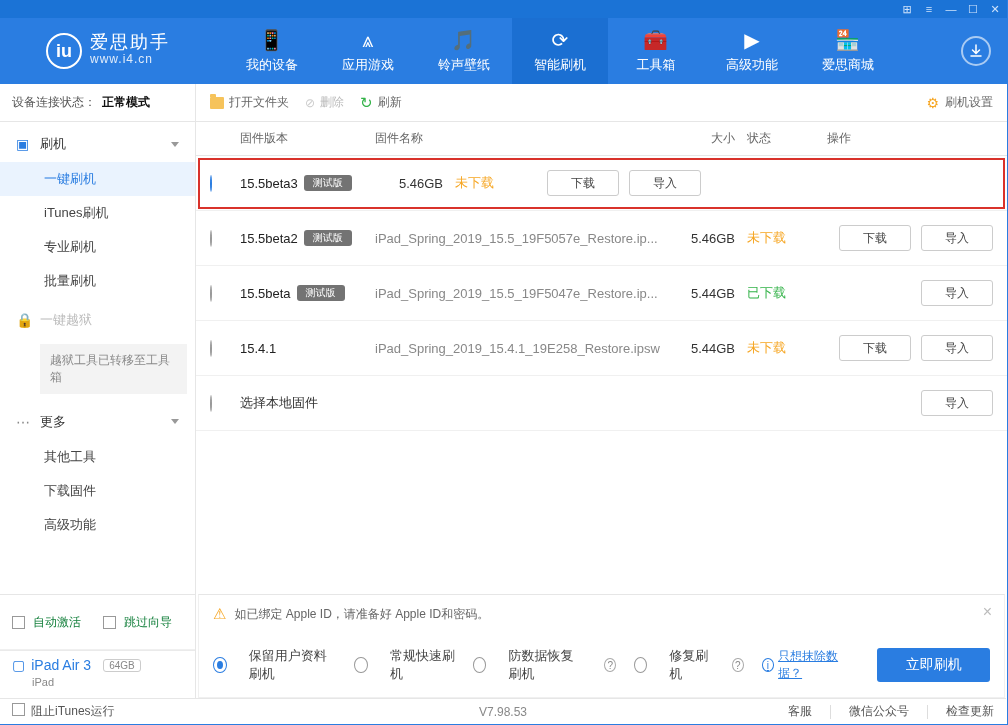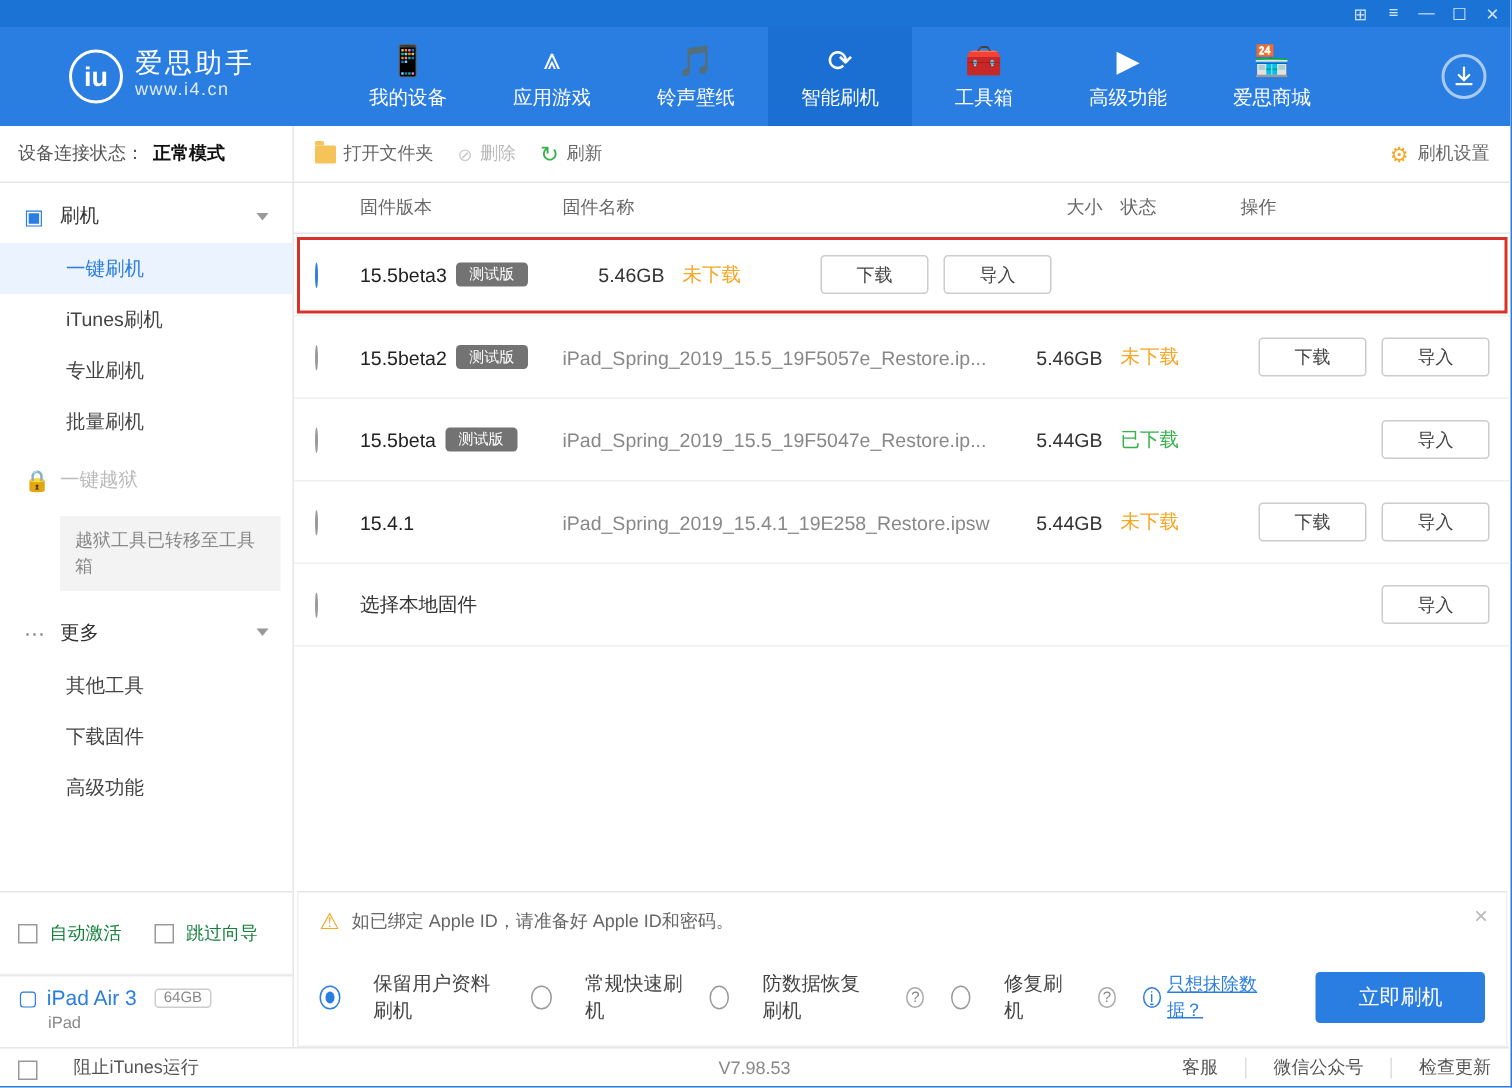--- a/index.html
+++ b/index.html
@@ -244,21 +244,21 @@
   .statusbar {
     height: 26px;
     border-top:1px solid #e6e6e6;
     display:flex; align-items:center;
     padding: 0 12px;
     font-size:12px; color:#555;
     gap: 14px;
     position:absolute; bottom:0; left:0; right:1px;
     background:#fff;
   }
-  .statusbar .left { display:flex; align-items:flex-end; gap:24px; }
+  .statusbar .left { display:flex; align-items:flex-start; gap:6px; }
   .statusbar .mid { position:absolute; left:50%; transform:translateX(-50%); color:#888; }
   .statusbar .right { margin-left:auto; display:flex; align-items:center; gap:18px; }
   .sep { width:1px; height:14px; background:#ddd; }
 </style>
 </head>
 <body>
 
 <div class="titlebar">
   <span class="tb-btn">⊞</span>
   <span class="tb-btn">≡</span>

